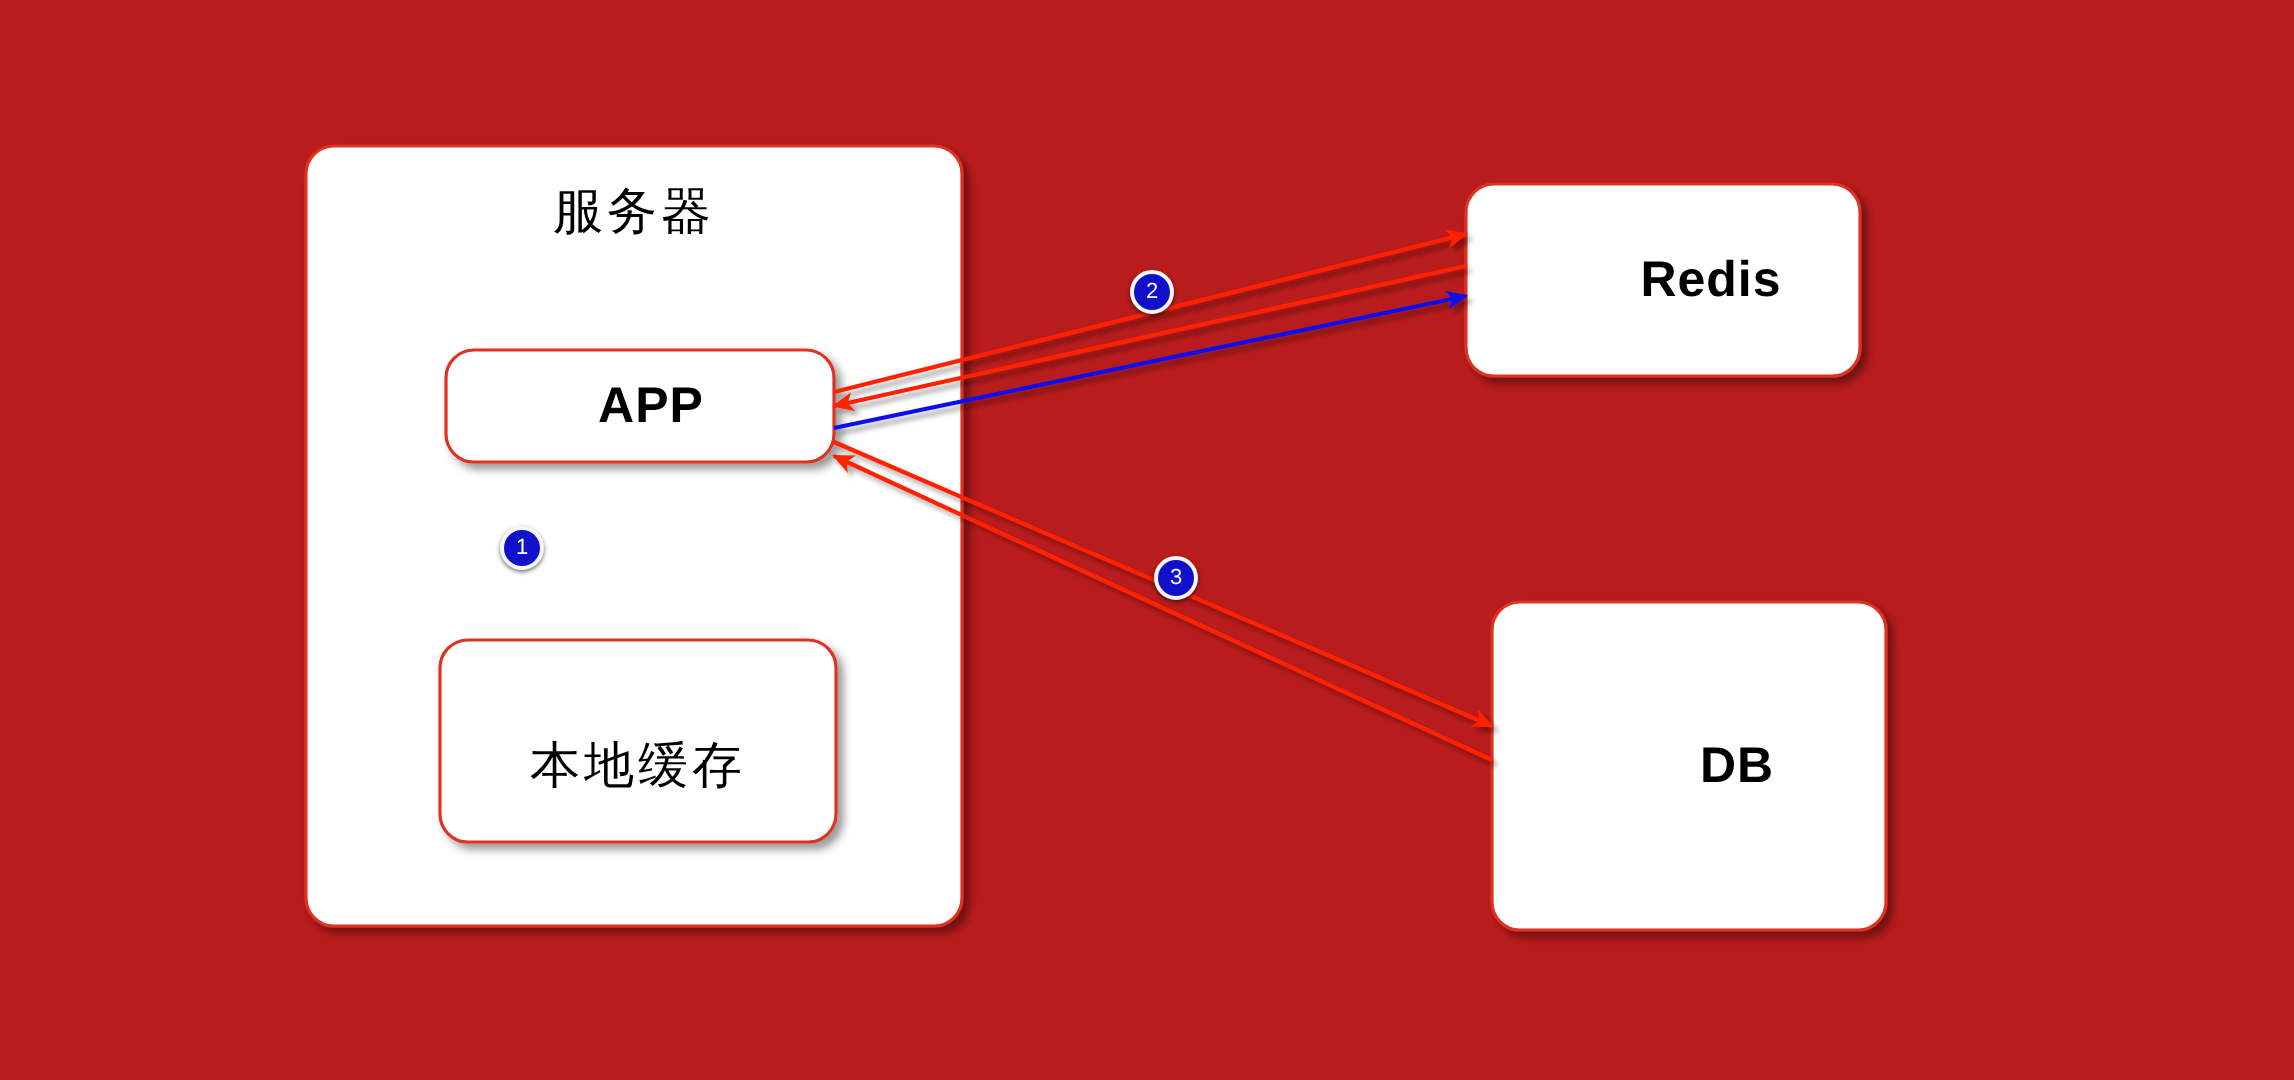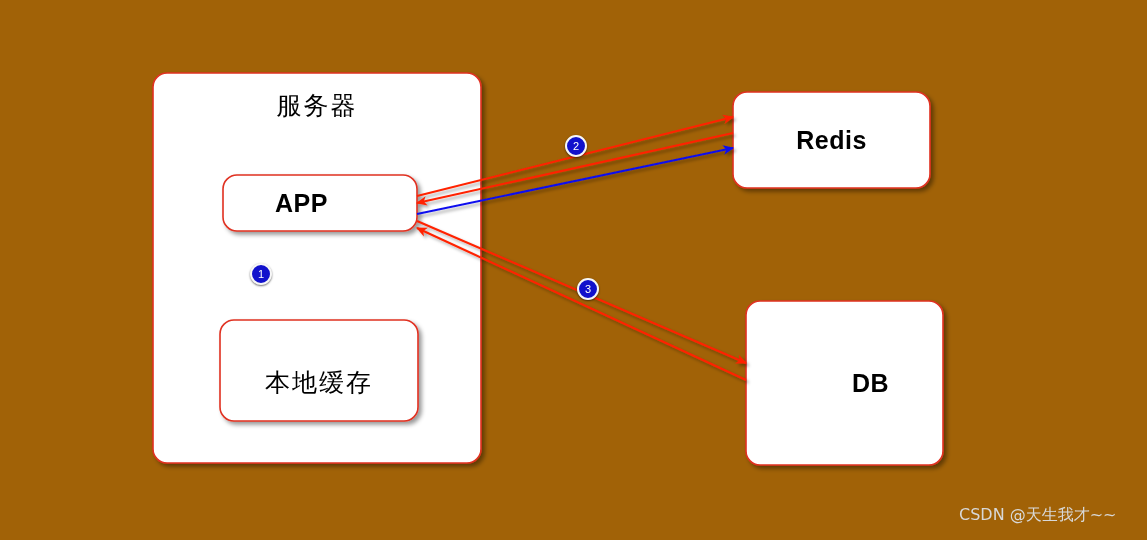--- a/index.html
+++ b/index.html
@@ -7,21 +7,21 @@
     padding: 0;
     background: #ffffff;
   }
   body {
     font-family: "Liberation Sans", "DejaVu Sans", sans-serif;
   }
   #canvas {
     position: relative;
     width: 1147px;
     height: 540px;
-    background: #a16207;
+    background: #b91c1c;
     overflow: hidden;
   }
   svg#diagram {
     position: absolute;
     left: 0;
     top: 0;
     width: 1147px;
     height: 540px;
   }
   .node-label {
@@ -31,20 +31,21 @@
     justify-content: center;
     text-align: center;
     color: #000000;
     pointer-events: none;
   }
   .label-latin {
     font-family: "Liberation Sans", "DejaVu Sans", sans-serif;
     font-weight: bold;
     font-size: 25px;
     letter-spacing: 0.5px;
+    padding-left: 24px;
   }
   .label-cjk {
     font-family: "DejaVu Serif", "Liberation Serif", serif;
     font-weight: normal;
     font-size: 25px;
     letter-spacing: 2px;
   }
   .badge {
     position: absolute;
     width: 22px;
@@ -111,23 +112,22 @@
         <polyline points="417,221 746,363" fill="none" stroke="#ff2200" stroke-width="2.1" filter="url(#line-shadow)" marker-end="url(#arrow-red)"></polyline>
         <polyline points="746,380 417,228" fill="none" stroke="#ff2200" stroke-width="2.1" filter="url(#line-shadow)" marker-end="url(#arrow-red)"></polyline>
       </g>
   </svg>
 
   <div id="node-labels">
       <div class="node-label label-cjk" style="left: 153px; width: 328px; top: 85px; height: 40px;">服务器</div>
       <div class="node-label label-latin" style="left: 223px; width: 157px; top: 175px; height: 56px;">APP</div>
       <div class="node-label label-cjk" style="left: 220px; width: 198px; top: 320px; height: 101px; margin-top: 12px;">本地缓存</div>
       <div class="node-label label-latin" style="left: 733px; width: 197px; top: 92px; height: 96px;">Redis</div>
-      <div class="node-label label-latin" style="left: 746px; width: 197px; top: 301px; height: 164px; margin-left: 26px;">DB</div>
+      <div class="node-label label-latin" style="left: 746px; width: 197px; top: 301px; height: 164px;">DB</div>
     </div>
   <div id="badges">
       <div class="badge" style="left: 250px; top: 263px;">1</div>
       <div class="badge" style="left: 565px; top: 135px;">2</div>
       <div class="badge" style="left: 577px; top: 278px;">3</div>
     </div>
 
-  <div class="watermark" style="left: 959px; top: 505px;">CSDN @天生我才~~</div>
 
 </div>
 
 </body></html>

